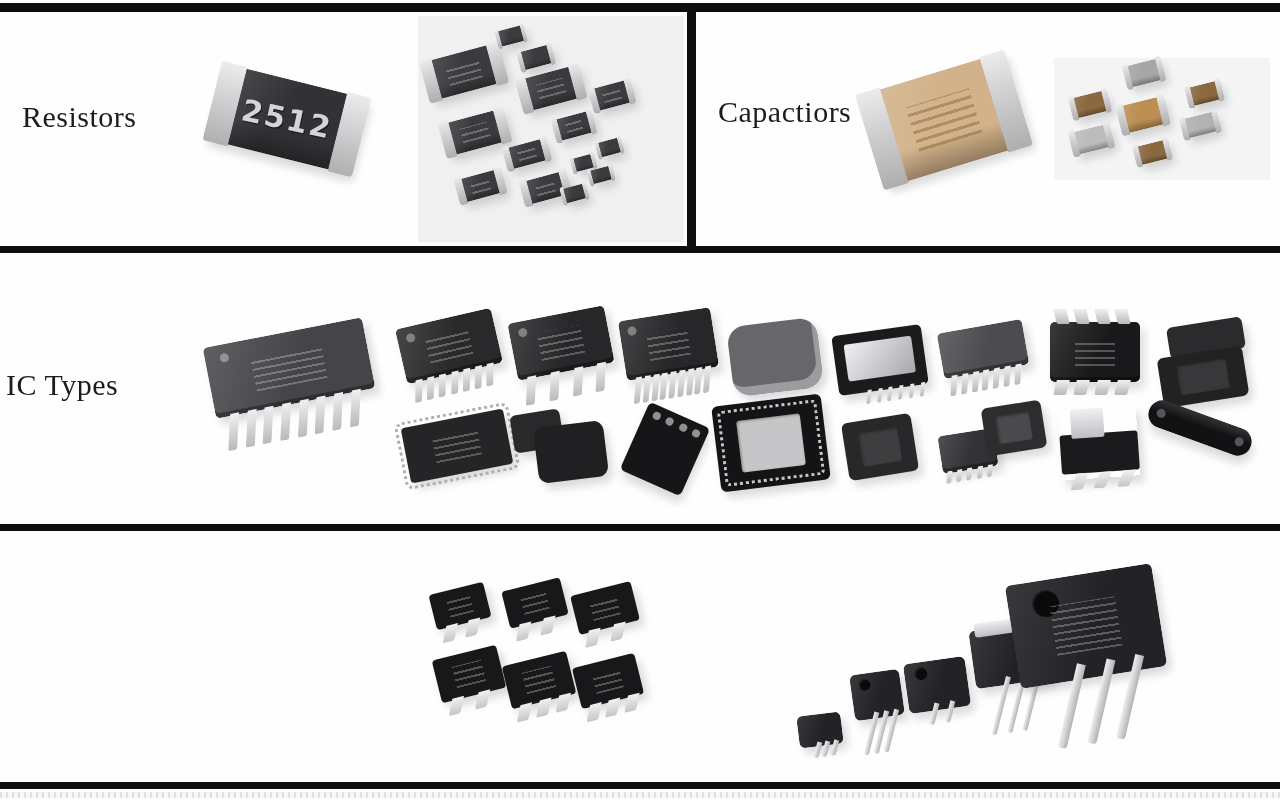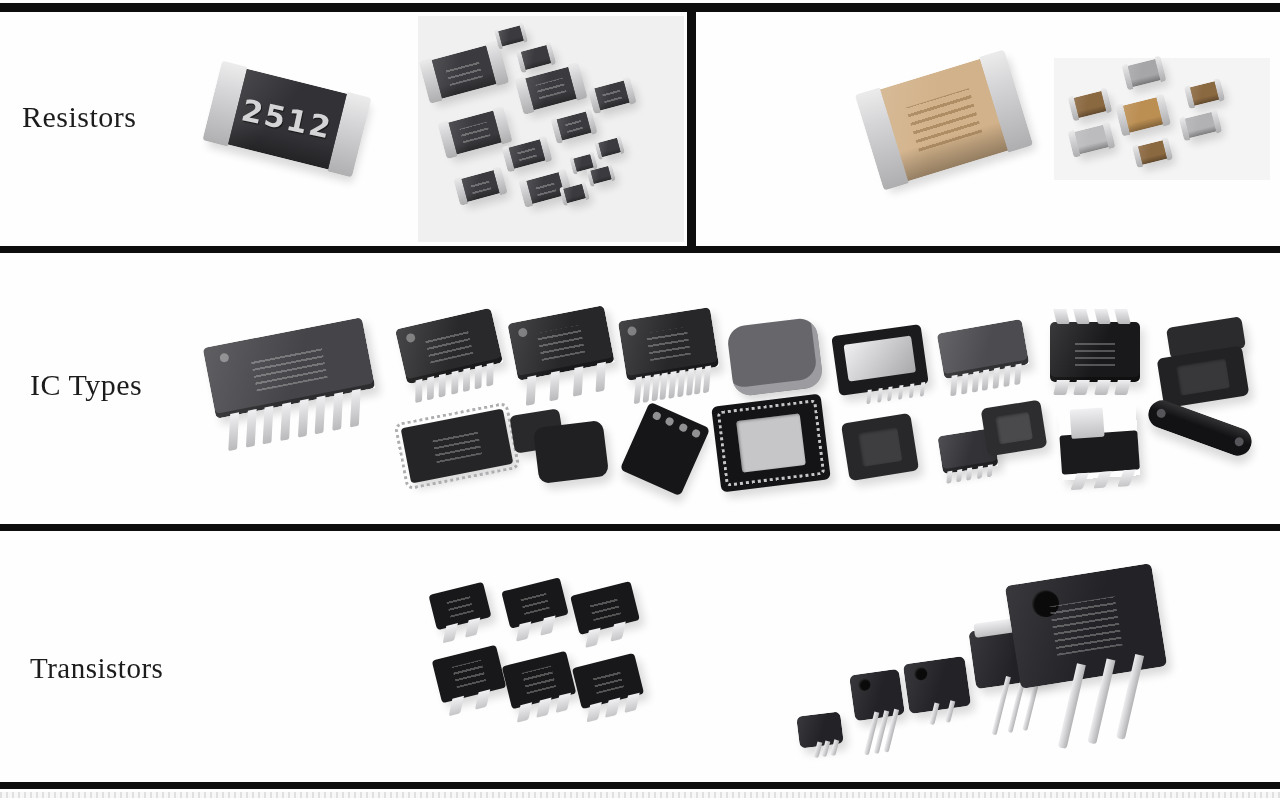--- a/index.html
+++ b/index.html
@@ -51,22 +51,22 @@
   <div class="tile" style="left:1054px;top:58px;width:216px;height:122px;background:#f4f4f5"></div>
 
   <div class="bar" style="left:0;top:3px;width:1280px;height:9px"></div>
   <div class="bar" style="left:687px;top:3px;width:9px;height:250px"></div>
   <div class="bar" style="left:0;top:246px;width:1280px;height:7px"></div>
   <div class="bar" style="left:0;top:524px;width:1280px;height:7px"></div>
   <div class="bar" style="left:0;top:782px;width:1280px;height:7px"></div>
   <div class="noise" style="left:0;top:792px;width:1280px;height:6px"></div>
 
   <div class="sec-label" style="left:22px;top:100px">Resistors</div>
-  <div class="sec-label" style="left:30px;top:368px">IC Types</div>
-  <div class="sec-label" style="left:30px;top:652px;font-size:29px">Transistors</div>
+  <div class="sec-label" style="left:718px;top:95px">Capactiors</div>
+  <div class="sec-label" style="left:6px;top:368px">IC Types</div>
 
 <div class="comp rc" style="left: 212px; top: 80px; width: 150px; height: 78px; transform: rotate(14deg); background-color: rgb(50, 50, 54);">
       <div class="cap l" style="background-color: rgb(214, 214, 216);"></div>
       <div class="cap r" style="background-color: rgb(214, 214, 216);"></div>
       <div class="ctext" style="font-size: 30px;">2512</div>
     </div>
     <div class="comp rc" style="left: 425px; top: 52px; width: 78px; height: 40px; transform: rotate(-15deg); background-color: rgb(59, 59, 63);">
       <div class="cap l" style="background-color: rgb(212, 212, 214);"></div>
       <div class="cap r" style="background-color: rgb(212, 212, 214);"></div>
       <div class="stripes"></div>

